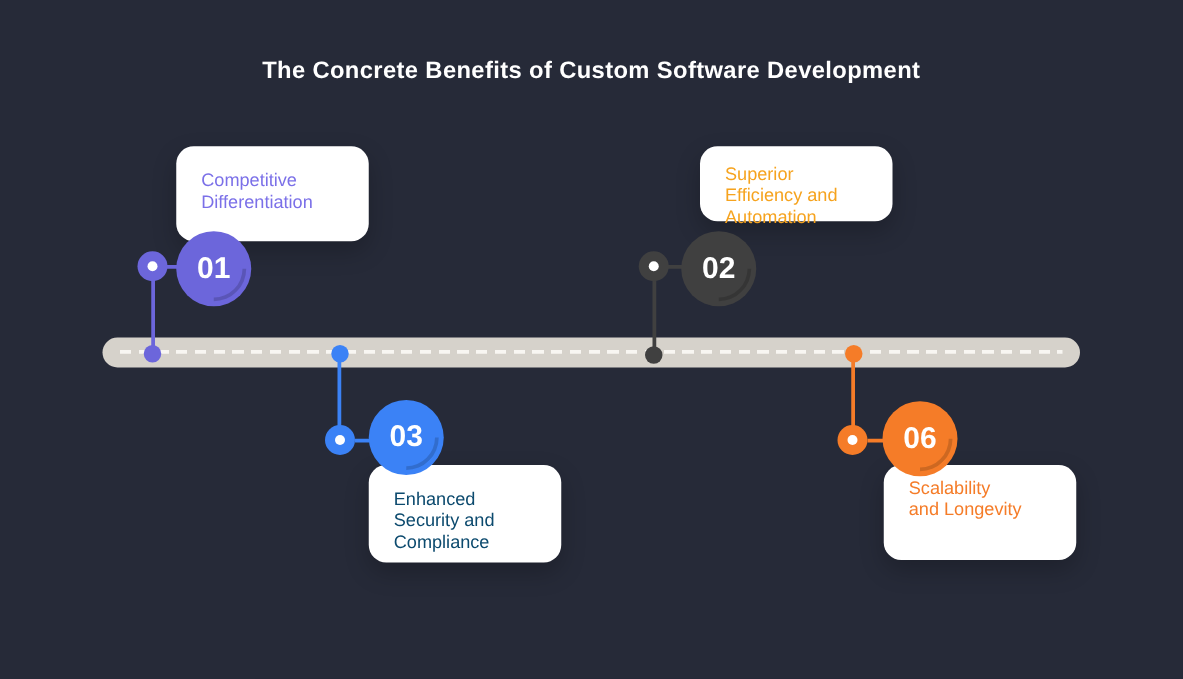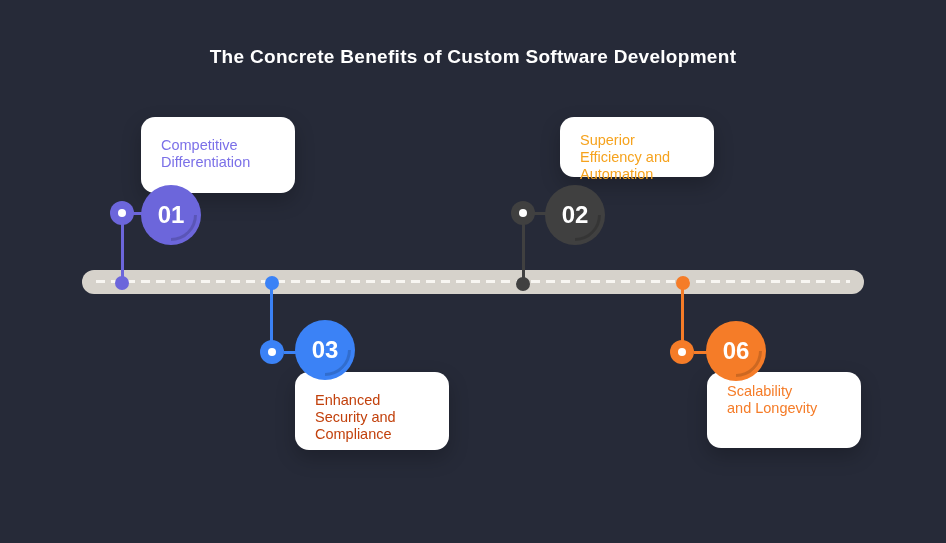--- a/index.html
+++ b/index.html
@@ -87,21 +87,21 @@
   .card-2 { left: 560px; top: 117px; height: 60px; }
   .card-2 .label { padding-top: 15px; color: #F6A31E; }
   .big-2  { left: 545px; top: 185px; }
   .node-2 { left: 511px; top: 201px; }
   .conn-2 { left: 533px; top: 212px; width: 13px; }
   .stem-2 { left: 522px; top: 213px; height: 71px; }
   .dot-2  { left: 516px; top: 277px; }
   
   .c3 { background: #3b82f6; }
   .card-3 { left: 295px; top: 372px; height: 78px; }
-  .card-3 .label { padding-top: 20px; color: #c2410c; }
+  .card-3 .label { padding-top: 20px; color: #0c4a6e; }
   .big-3  { left: 295px; top: 320px; }
   .node-3 { left: 260px; top: 340px; }
   .conn-3 { left: 284px; top: 351px; width: 12px; }
   .stem-3 { left: 270px; top: 283px; height: 69px; }
   .dot-3  { left: 265px; top: 276px; }
   
   .c4 { background: #F57C28; }
   .card-4 { left: 707px; top: 372px; height: 76px; }
   .card-4 .label { padding-top: 11px; color: #F57C28; }
   .big-4  { left: 706px; top: 321px; }

